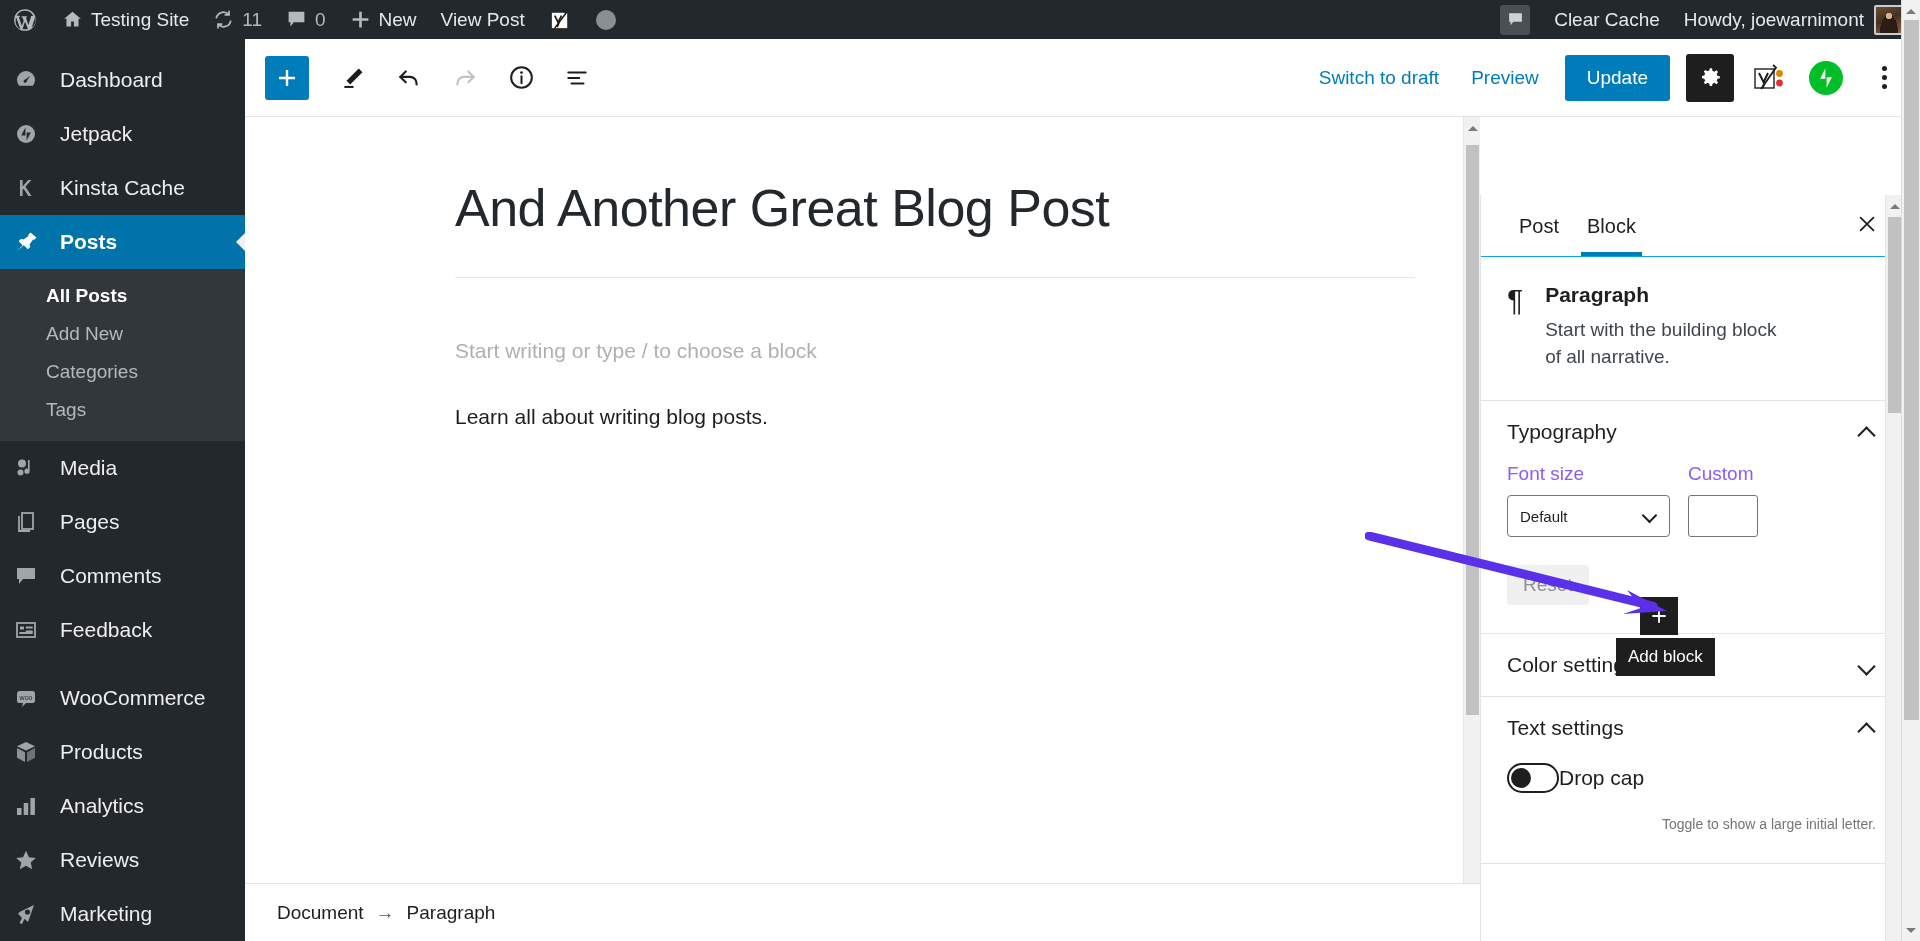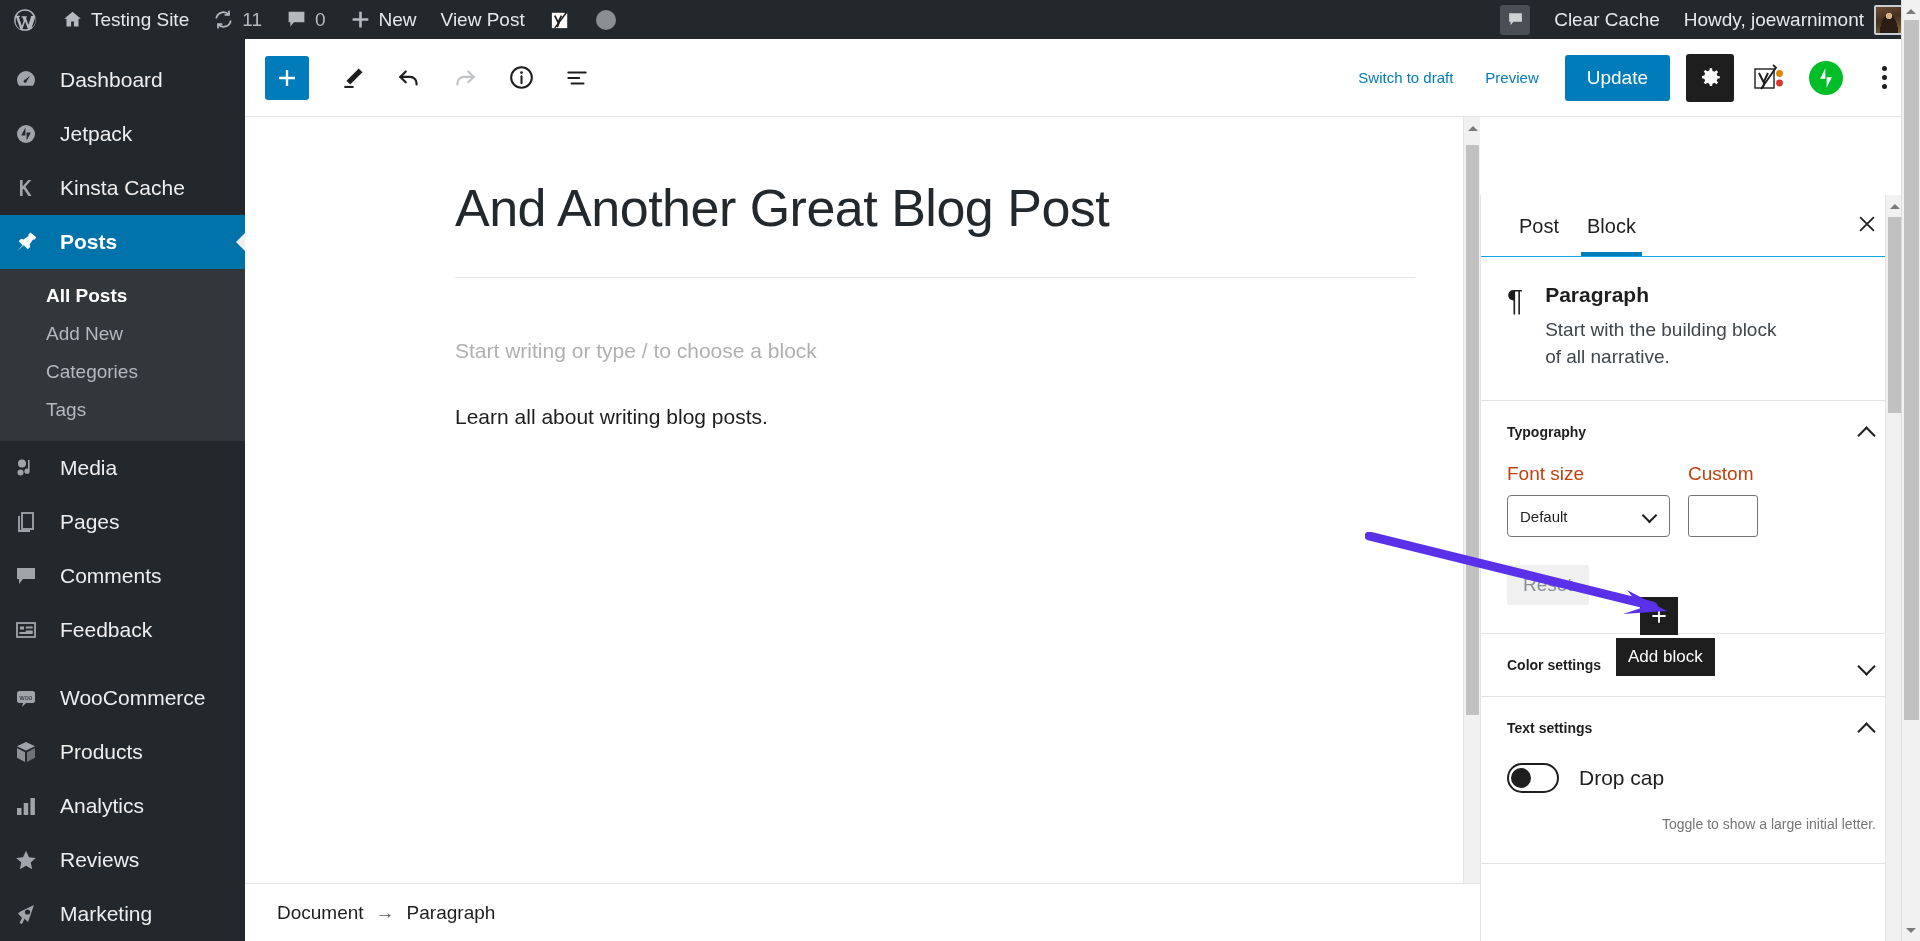--- a/index.html
+++ b/index.html
@@ -104,21 +104,21 @@
     color: #1e1e1e;
     margin-right: 12px;
   }
   .tb-btn.add {
     background: #007cba; color: #fff; border-radius: 3px;
     width: 44px; height: 44px; margin-right: 22px;
   }
   .tb-btn.disabled { color: #bfc3c7; }
   .header-right { margin-left: auto; display: flex; align-items: center; padding-right: 12px; }
   .link-btn {
-    color: #007cba; font-size: 15px; padding: 0 16px; white-space: nowrap; text-align: center;
+    color: #007cba; font-size: 19px; padding: 0 16px; white-space: nowrap; text-align: center;
   }
   .update-btn {
     background: #007cba; color: #ffffff;
     font-size: 19px; font-weight: normal;
     padding: 12px 22px; border-radius: 3px;
     margin-left: 10px;
   }
   .gear-btn {
     width: 48px; height: 48px; background: #1e1e1e; color: #fff;
     display: flex; align-items: center; justify-content: center;
@@ -255,32 +255,32 @@
   .block-card .bc-title { font-size: 21px; color: #1e1e1e; font-weight: bold; }
   .block-card .bc-desc { font-size: 19px; color: #40464d; margin-top: 10px; line-height: 1.4; width: 250px; }
   .sect {
     border-bottom: 1px solid #e2e4e7;
     padding: 0 26px;
   }
   .sect-head {
     display: flex; align-items: center; justify-content: space-between;
     height: 62px;
   }
-  .sect-title { font-size: 14px; font-weight: bold; color: #1e1e1e; }
+  .sect-title { font-size: 21px; font-weight: normal; color: #1e1e1e; }
   .chev { width: 18px; height: 18px; display: inline-block; position: relative; }
   .chev::before {
     content: ""; position: absolute; left: 2px; top: 4px;
     width: 11px; height: 11px;
     border-right: 2.4px solid #1e1e1e; border-bottom: 2.4px solid #1e1e1e;
     transform: rotate(45deg);
   }
   .chev.up::before { transform: rotate(-135deg); top: 6px; }
   .sect-body { padding-bottom: 28px; }
   .fs-row { display: flex; gap: 18px; align-items: flex-start; }
-  .fs-label { font-size: 19px; color: #c2410c; margin-bottom: 10px; display: block; }
+  .fs-label { font-size: 19px; color: #8b5cf6; margin-bottom: 10px; display: block; }
   .fs-select {
     width: 163px; height: 42px;
     border: 1px solid #757575; border-radius: 4px;
     display: flex; align-items: center; justify-content: space-between;
     padding: 0 12px; font-size: 15px; color: #1e1e1e; background: #fff;
   }
   .fs-select .sel-chev {
     width: 14px; height: 14px; position: relative;
   }
   .fs-select .sel-chev::before {
@@ -293,21 +293,21 @@
     width: 70px; height: 42px;
     border: 1px solid #757575; border-radius: 3px; background: #fff;
   }
   .reset-btn {
     margin-top: 28px;
     display: inline-flex; align-items: center; justify-content: center;
     height: 40px; padding: 0 16px;
     background: #f0f0f0; color: #8a8f94; font-size: 19px;
     border-radius: 3px;
   }
-  .toggle-row { display: flex; align-items: center; gap: 20px; margin-top: 4px; }
+  .toggle-row { display: flex; align-items: center; margin-top: 4px; }
   .toggle {
     width: 52px; height: 30px; border-radius: 15px;
     border: 2px solid #1e1e1e; background: #fff;
     display: flex; align-items: center; padding: 2px;
   }
   .toggle .knob { width: 20px; height: 20px; border-radius: 50%; background: #1e1e1e; }
   .toggle-label { font-size: 21px; color: #1e1e1e; }
   .help-text { font-size: 14px; color: #757575; margin-top: 22px; line-height: 1.4; text-align: right; }
 
   

